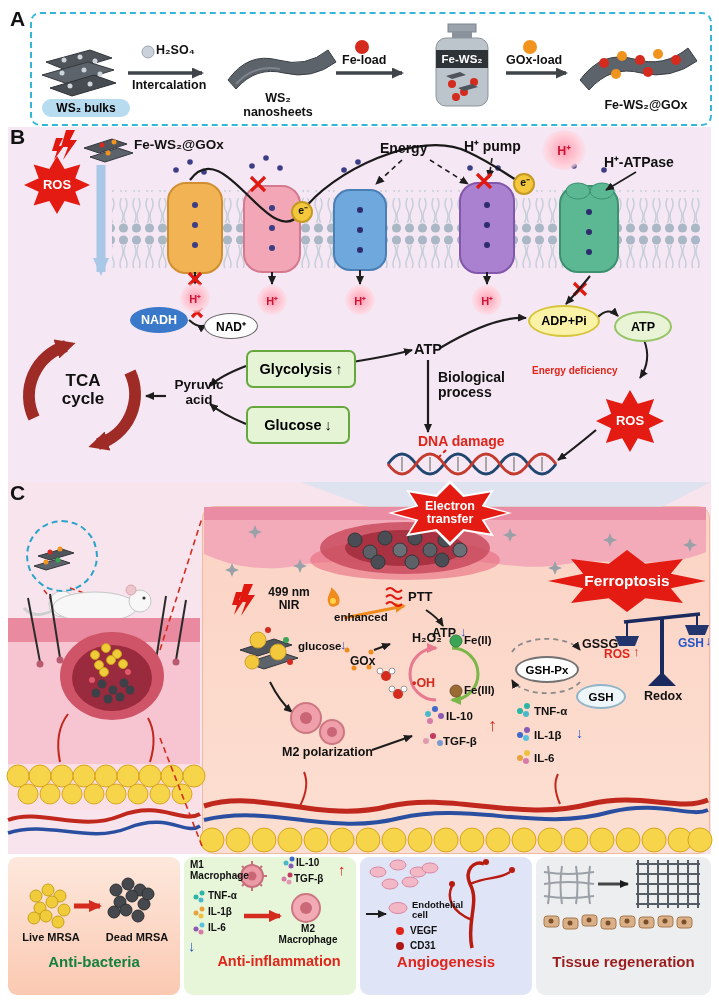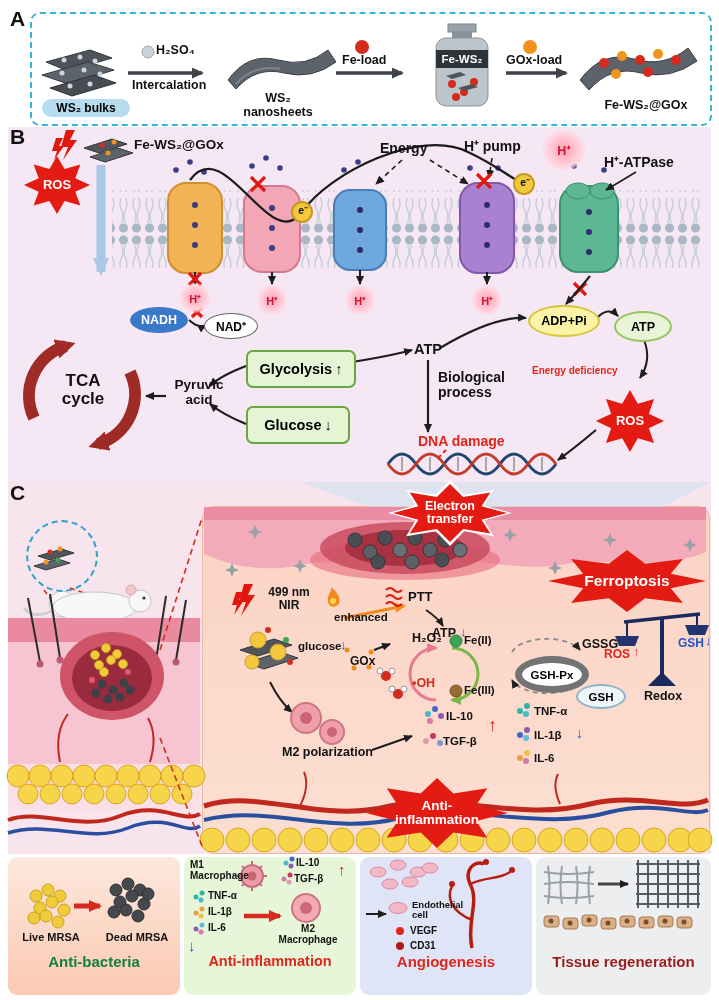--- a/index.html
+++ b/index.html
@@ -597,30 +597,26 @@
 
   <div class="burst white" style="left:388px;top:480px;width:124px;height:66px;">
     <div class="burst" style="left:5px;top:4px;width:114px;height:58px;font-size:12.5px;">
         <span style="white-space:pre-line;">Electron
 transfer</span>
       </div>
   </div>
   <div class="burst" style="left:548px;top:550px;width:158px;height:62px;font-size:15.5px;">
       <span>Ferroptosis</span>
     </div>
-  <div class="burst" style="left:366px;top:778px;width:142px;height:70px;font-size:13.5px;">
-      <span style="white-space:pre-line;">Anti-
-inflammation</span>
-    </div>
 
   <div class="oval" style="left:130px;top:307px;width:58px;height:26px;background:#3a78c9;color:#fff;font-size:12.5px;">NADH</div>
   <div class="oval" style="left:204px;top:313px;width:52px;height:24px;background:#fdfdfd;border:1.5px solid #666;font-size:12px;">NAD⁺</div>
   <div class="oval" style="left:528px;top:305px;width:68px;height:28px;background:#faf2a6;border:2px solid #d6c53c;font-size:12.5px;">ADP+Pi</div>
   <div class="oval" style="left:614px;top:311px;width:54px;height:27px;background:#e9f4d6;border:2px solid #97c565;font-size:12.5px;">ATP</div>
-  <div class="oval" style="left:515px;top:656px;width:60px;height:23px;background:#fff;border:7px solid #737373;font-size:11.5px;">GSH-Px</div>
+  <div class="oval" style="left:515px;top:656px;width:60px;height:23px;background:#fff;border:2px solid #737373;font-size:11.5px;">GSH-Px</div>
   <div class="oval" style="left:576px;top:684px;width:46px;height:21px;background:#eef6fa;border:2px solid #8fb4c8;font-size:11.5px;">GSH</div>
 
   <div class="gbox" style="left:246px;top:350px;width:106px;height:34px;font-size:14.5px;">
     <span>Glycolysis</span>
       <span>↑</span>
   </div>
   <div class="gbox" style="left:246px;top:406px;width:100px;height:34px;font-size:14.5px;">
     <span>Glucose</span>
       <span>↓</span>
   </div>
@@ -691,21 +687,21 @@
 Macrophage</span>
   <span class="t" style="left:208px;top:891px;font-size:10px;">TNF-α</span>
   <span class="t" style="left:208px;top:907px;font-size:10px;">IL-1β</span>
   <span class="t" style="left:208px;top:923px;font-size:10px;">IL-6</span>
   <span class="t" style="left:188px;top:938px;font-size:15px;color:#2456c8;">↓</span>
   <span class="t" style="left:296px;top:858px;font-size:10px;">IL-10</span>
   <span class="t" style="left:294px;top:874px;font-size:10px;">TGF-β</span>
   <span class="t" style="left:338px;top:862px;font-size:15px;color:#e0251a;">↑</span>
   <span class="t c" style="left:276px;top:924px;width:64px;font-size:10px;">M2
 Macrophage</span>
-  <span class="t c" style="left:184px;top:954px;width:172px;font-size:14.5px;color:#e0251a;">Anti-inflammation</span>
+  <span class="t c" style="left:184px;top:954px;width:172px;font-size:14.5px;color:#e0251a;padding-left:9px;">Anti-inflammation</span>
 
   <span class="t" style="left:412px;top:900px;width:72px;font-size:9.5px;">Endothelial
 cell</span>
   <span class="t" style="left:410px;top:926px;font-size:10px;">VEGF</span>
   <span class="t" style="left:410px;top:941px;font-size:10px;">CD31</span>
   <span class="t c" style="left:360px;top:954px;width:172px;font-size:15px;color:#e0251a;">Angiogenesis</span>
 
   <span class="t c" style="left:536px;top:954px;width:175px;font-size:15px;color:#9b1c1c;">Tissue regeneration</span>
 
 </div>

